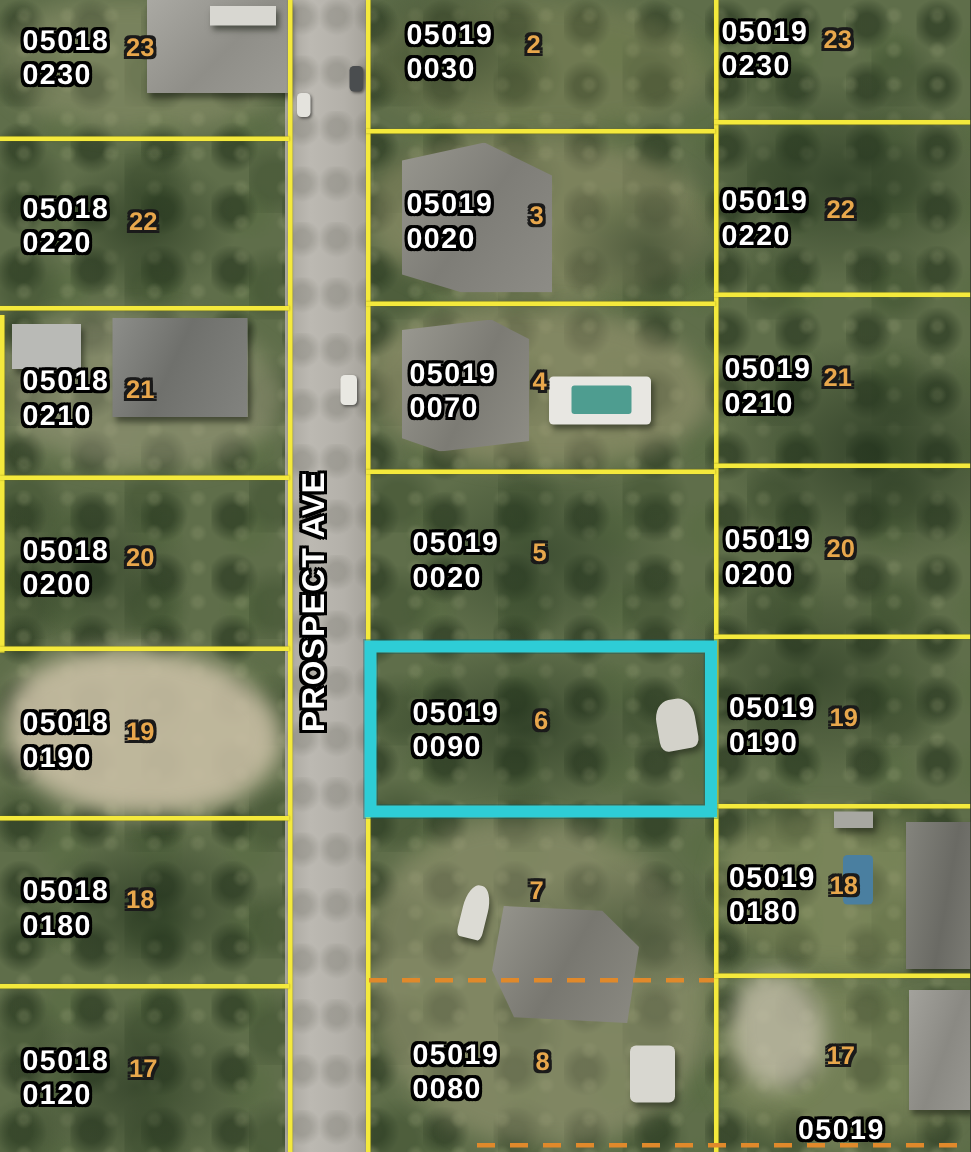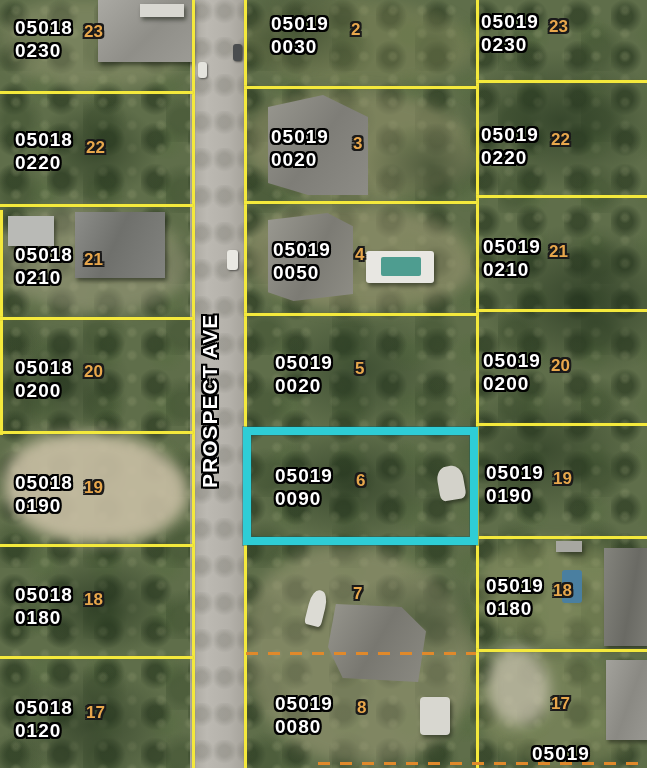--- a/index.html
+++ b/index.html
@@ -164,21 +164,21 @@
   <div class="lot" style="left:84px;top:478px;">19</div>
   <div class="strap" style="left:15px;top:583px;"><span>05018</span><span>0180</span></div>
   <div class="lot" style="left:84px;top:590px;">18</div>
   <div class="strap" style="left:15px;top:696px;"><span>05018</span><span>0120</span></div>
   <div class="lot" style="left:86px;top:703px;">17</div>
 
   <div class="strap" style="left:271px;top:12px;"><span>05019</span><span>0030</span></div>
   <div class="lot" style="left:351px;top:20px;">2</div>
   <div class="strap" style="left:271px;top:125px;"><span>05019</span><span>0020</span></div>
   <div class="lot" style="left:353px;top:134px;">3</div>
-  <div class="strap" style="left:273px;top:238px;"><span>05019</span><span>0050</span></div>
+  <div class="strap" style="left:273px;top:238px;"><span>05019</span><span>0070</span></div>
   <div class="lot" style="left:355px;top:245px;">4</div>
   <div class="strap" style="left:275px;top:351px;"><span>05019</span><span>0020</span></div>
   <div class="lot" style="left:355px;top:359px;">5</div>
   <div class="strap" style="left:275px;top:464px;"><span>05019</span><span>0090</span></div>
   <div class="lot" style="left:356px;top:471px;">6</div>
   <div class="lot" style="left:353px;top:584px;">7</div>
   <div class="strap" style="left:275px;top:692px;"><span>05019</span><span>0080</span></div>
   <div class="lot" style="left:357px;top:698px;">8</div>
 
   <div class="strap" style="left:481px;top:10px;"><span>05019</span><span>0230</span></div>

